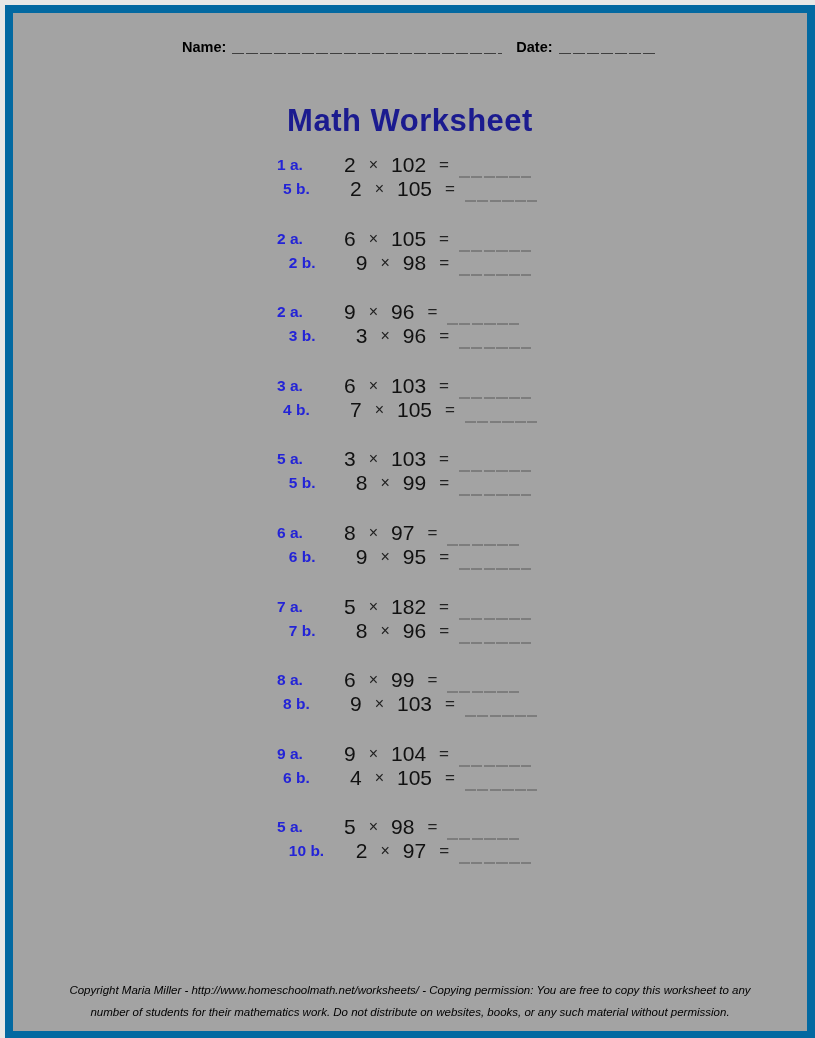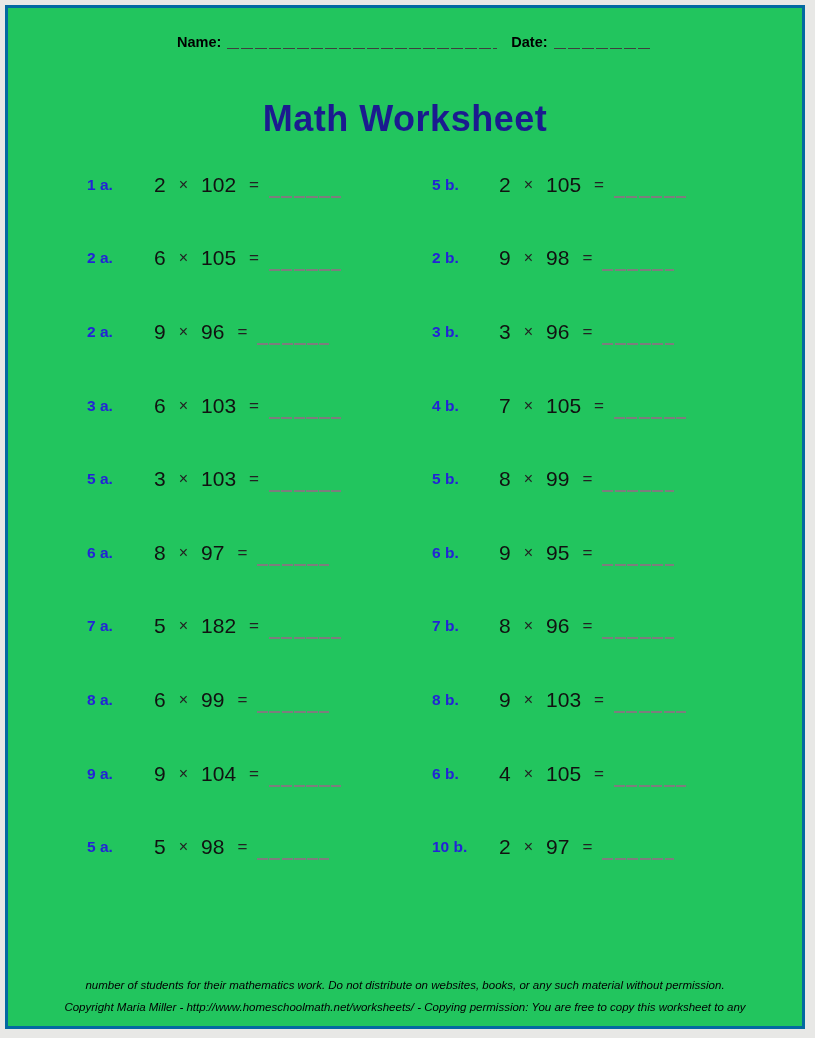--- a/index.html
+++ b/index.html
@@ -9,22 +9,22 @@
     height: 1038px;
     background: #e8e8e6;
     font-family: "Liberation Sans", sans-serif;
   }
   .page {
     position: absolute;
     left: 5px;
     top: 5px;
     width: 794px;
     height: 1018px;
-    background: #22c55e;
-    border: 3px solid #0369a1;
+    background: #a3a3a3;
+    border: 8px solid #0369a1;
   }
   
   .hdr {
     position: absolute;
     top: 26px;
     left: 169px;
     display: flex;
     align-items: flex-end;
     font-weight: bold;
     font-size: 14.5px;
@@ -44,35 +44,36 @@
     background: repeating-linear-gradient(90deg, #3f3f3f 0 12px, rgba(0,0,0,0) 12px 14px);
   }
   .name-line { width: 270px; margin-right: 14px; }
   .date-line { width: 96px; }
   
   .title {
     position: absolute;
     top: 90px;
     left: 0; right: 0;
     text-align: center;
-    font-size: 36px;
+    font-size: 31px;
     font-weight: bold;
     color: #1b1b8f;
     letter-spacing: 0.5px;
   }
   
   .problems {
     position: absolute;
     top: 140px;
     left: 0; right: 0;
   }
   .prow {
     height: 73.6px;
     display: flex;
     align-items: center;
+    flex-direction: column;
   }
   .cell {
     display: flex;
     align-items: center;
   }
   .cell-a { margin-left: 79px; width: 345px; }
   .plabel {
     width: 67px;
     flex: 0 0 67px;
     font-weight: bold;
@@ -356,17 +357,17 @@
           <span class="f2">97</span>
           <span class="eq">=</span>
           <span class="blank"></span>
         </span>
       </div>
     </div>
 
   </div>
 
   <div class="footer">
+    <div>Copyright Maria Miller - http://www.homeschoolmath.net/worksheets/ - Copying permission: You are free to copy this worksheet to any</div>
     <div>number of students for their mathematics work. Do not distribute on websites, books, or any such material without permission.</div>
-    <div>Copyright Maria Miller - http://www.homeschoolmath.net/worksheets/ - Copying permission: You are free to copy this worksheet to any</div>
   </div>
 
 </div>
 
 </body></html>

